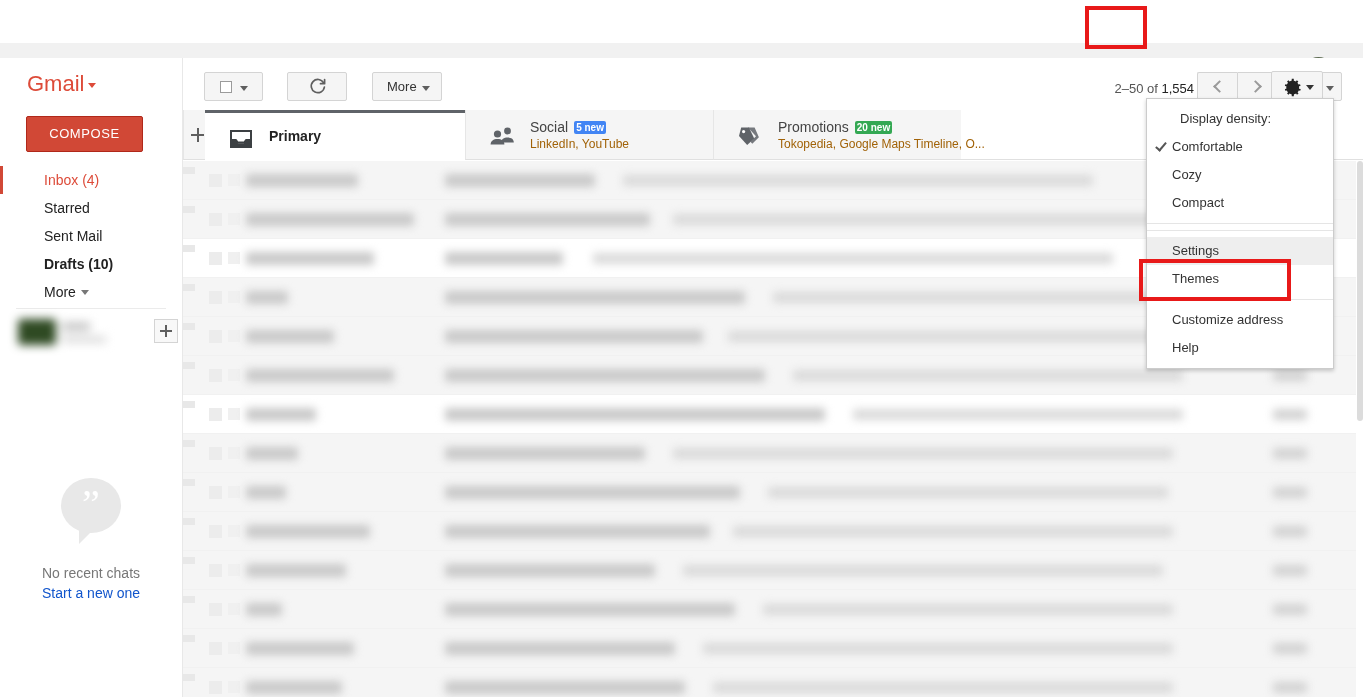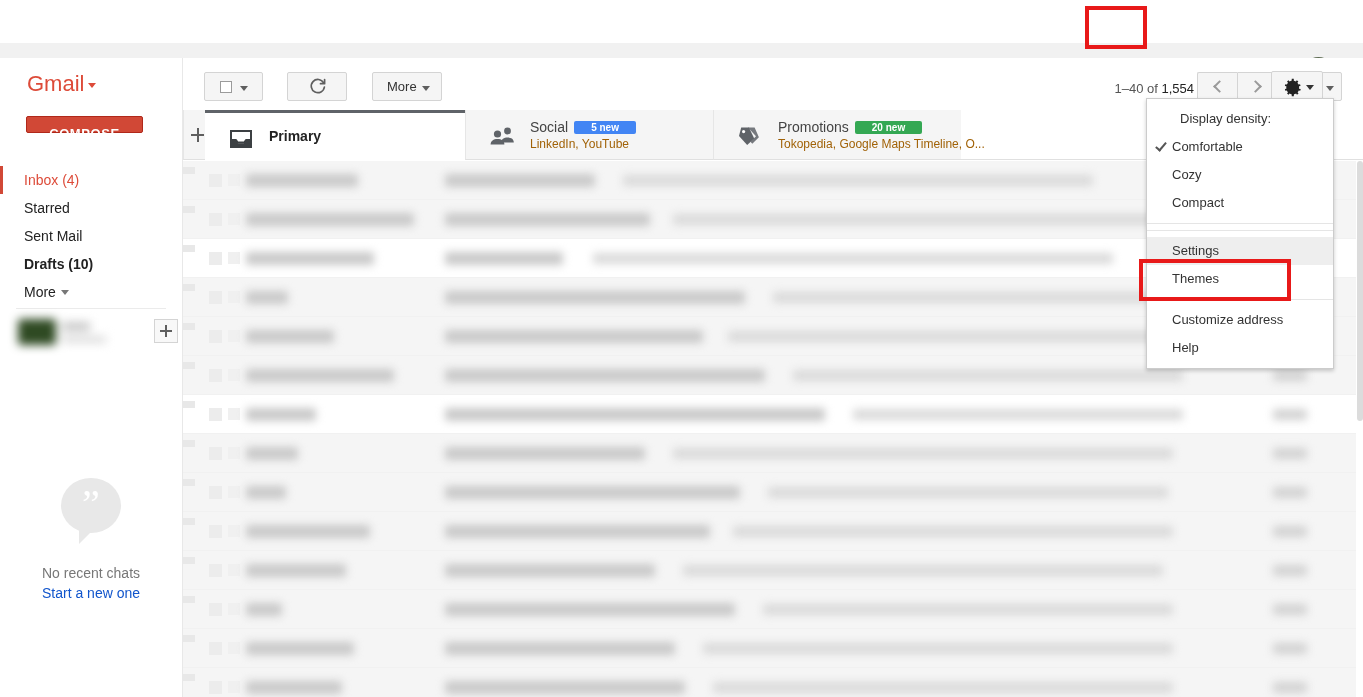--- a/index.html
+++ b/index.html
@@ -80,28 +80,28 @@
   .gmail-brand {
     position:absolute; left:27px; top:15px;
     font-size:22px; color:#dd4b39; line-height:22px; cursor:pointer; white-space:nowrap;
   }
   .gmail-brand .caret {
     display:inline-block; margin-left:4px; vertical-align:3px;
     width:0;height:0;border-left:4px solid transparent;border-right:4px solid transparent;
     border-top:5px solid #dd4b39;
   }
   .compose {
-    position:absolute; left:26px; top:58px; width:117px; height:17px;
+    position:absolute; left:26px; top:58px; width:117px; height:36px;
     background:#d14836; border:1px solid #b0281a; border-radius:2px;
-    color:#fff; font-size:13px; font-weight:bold; letter-spacing:.6px;
+    color:#fff; font-size:13px; font-weight:normal; letter-spacing:.6px;
     line-height:33px; text-align:center; cursor:pointer; text-transform:uppercase;
   }
   .navlist { position:absolute; left:0; top:108px; width:182px; }
   .navitem {
-    position:relative; height:28px; line-height:28px; padding-left:24px;
+    position:relative; height:28px; line-height:28px; padding-left:44px;
     font-size:14px; color:#222; cursor:pointer; white-space:nowrap;
   }
   .navitem.active { color:#dd4b39; font-weight:normal; }
   .navitem.active:before {
     content:""; position:absolute; left:0; top:0; width:3px; height:28px; background:#d14836;
   }
   .navitem.bold { font-weight:bold; }
   .navitem .caret {
     display:inline-block; margin-left:5px; vertical-align:2px;
     width:0;height:0;border-left:4px solid transparent;border-right:4px solid transparent;
@@ -211,21 +211,21 @@
   .tabs { position:absolute; left:0; top:52px; width:1181px; height:50px;
           border-bottom:1px solid #e0e0e0; }
   .tab { position:absolute; top:0; height:50px; cursor:pointer; }
   .tab.active { background:#fff; border-top:3px solid #5f6368;font-weight:bold; }
   .tab.inactive { background:#f5f5f5; border-left:1px solid #e6e6e6; border-bottom:1px solid #e0e0e0;}
   .tab .ticon { position:absolute; left:24px; top:16px; }
   .tab .tlabel { position:absolute; left:64px; font-size:14px; color:#444; white-space:nowrap; }
   .tab.active .tlabel { top:15px; color:#222; }
   .tab.inactive .tlabel { top:9px; }
   .tab .tsub { position:absolute; left:64px; top:27px; font-size:12px; color:#a16207; white-space:nowrap; }
-  .badge { display:inline-block; margin-left:6px; padding:1px 17px; border-radius:2px;
+  .badge { display:inline-block; margin-left:6px; padding:1px 2px; border-radius:2px;
            color:#fff; font-size:10px; font-weight:bold; vertical-align:1px; }
   .badge.blue { background:#4285f4; }
   .badge.green { background:#34a853; }
   #tab-primary { left:22px; width:260px; }
   #tab-social { left:282px; width:248px; }
   #tab-promotions { left:530px; width:248px; }
   #tab-add { left:778px; top:0; width:30px; height:50px; background:#f5f5f5;
              border-left:1px solid #e6e6e6; border-bottom:1px solid #e0e0e0; cursor:pointer; }
   #tab-add:before, #tab-add:after { content:""; position:absolute; background:#5f5f5f; }
   #tab-add:before { left:8px; top:24px; width:13px; height:2px; }
@@ -375,21 +375,21 @@
           <path d="M15.6 1.6v4.1h-4.1" fill="none" stroke="#5f5f5f" stroke-width="1.7" stroke-linecap="round" stroke-linejoin="round"></path>
         </svg>
       </div>
 
       <div class="btn" id="morebtn">
         <span class="lbl">More</span>
         <span class="caret"></span>
       </div>
 
       <div class="pager">
-        <span>1–40</span>
+        <span>2–50</span>
         <span>of</span>
         <b>1,554</b>
       </div>
 
       <div class="navbtn" id="prevpage">
         <div class="chev"></div>
       </div>
       <div class="navbtn" id="nextpage">
         <div class="chev"></div>
       </div>

